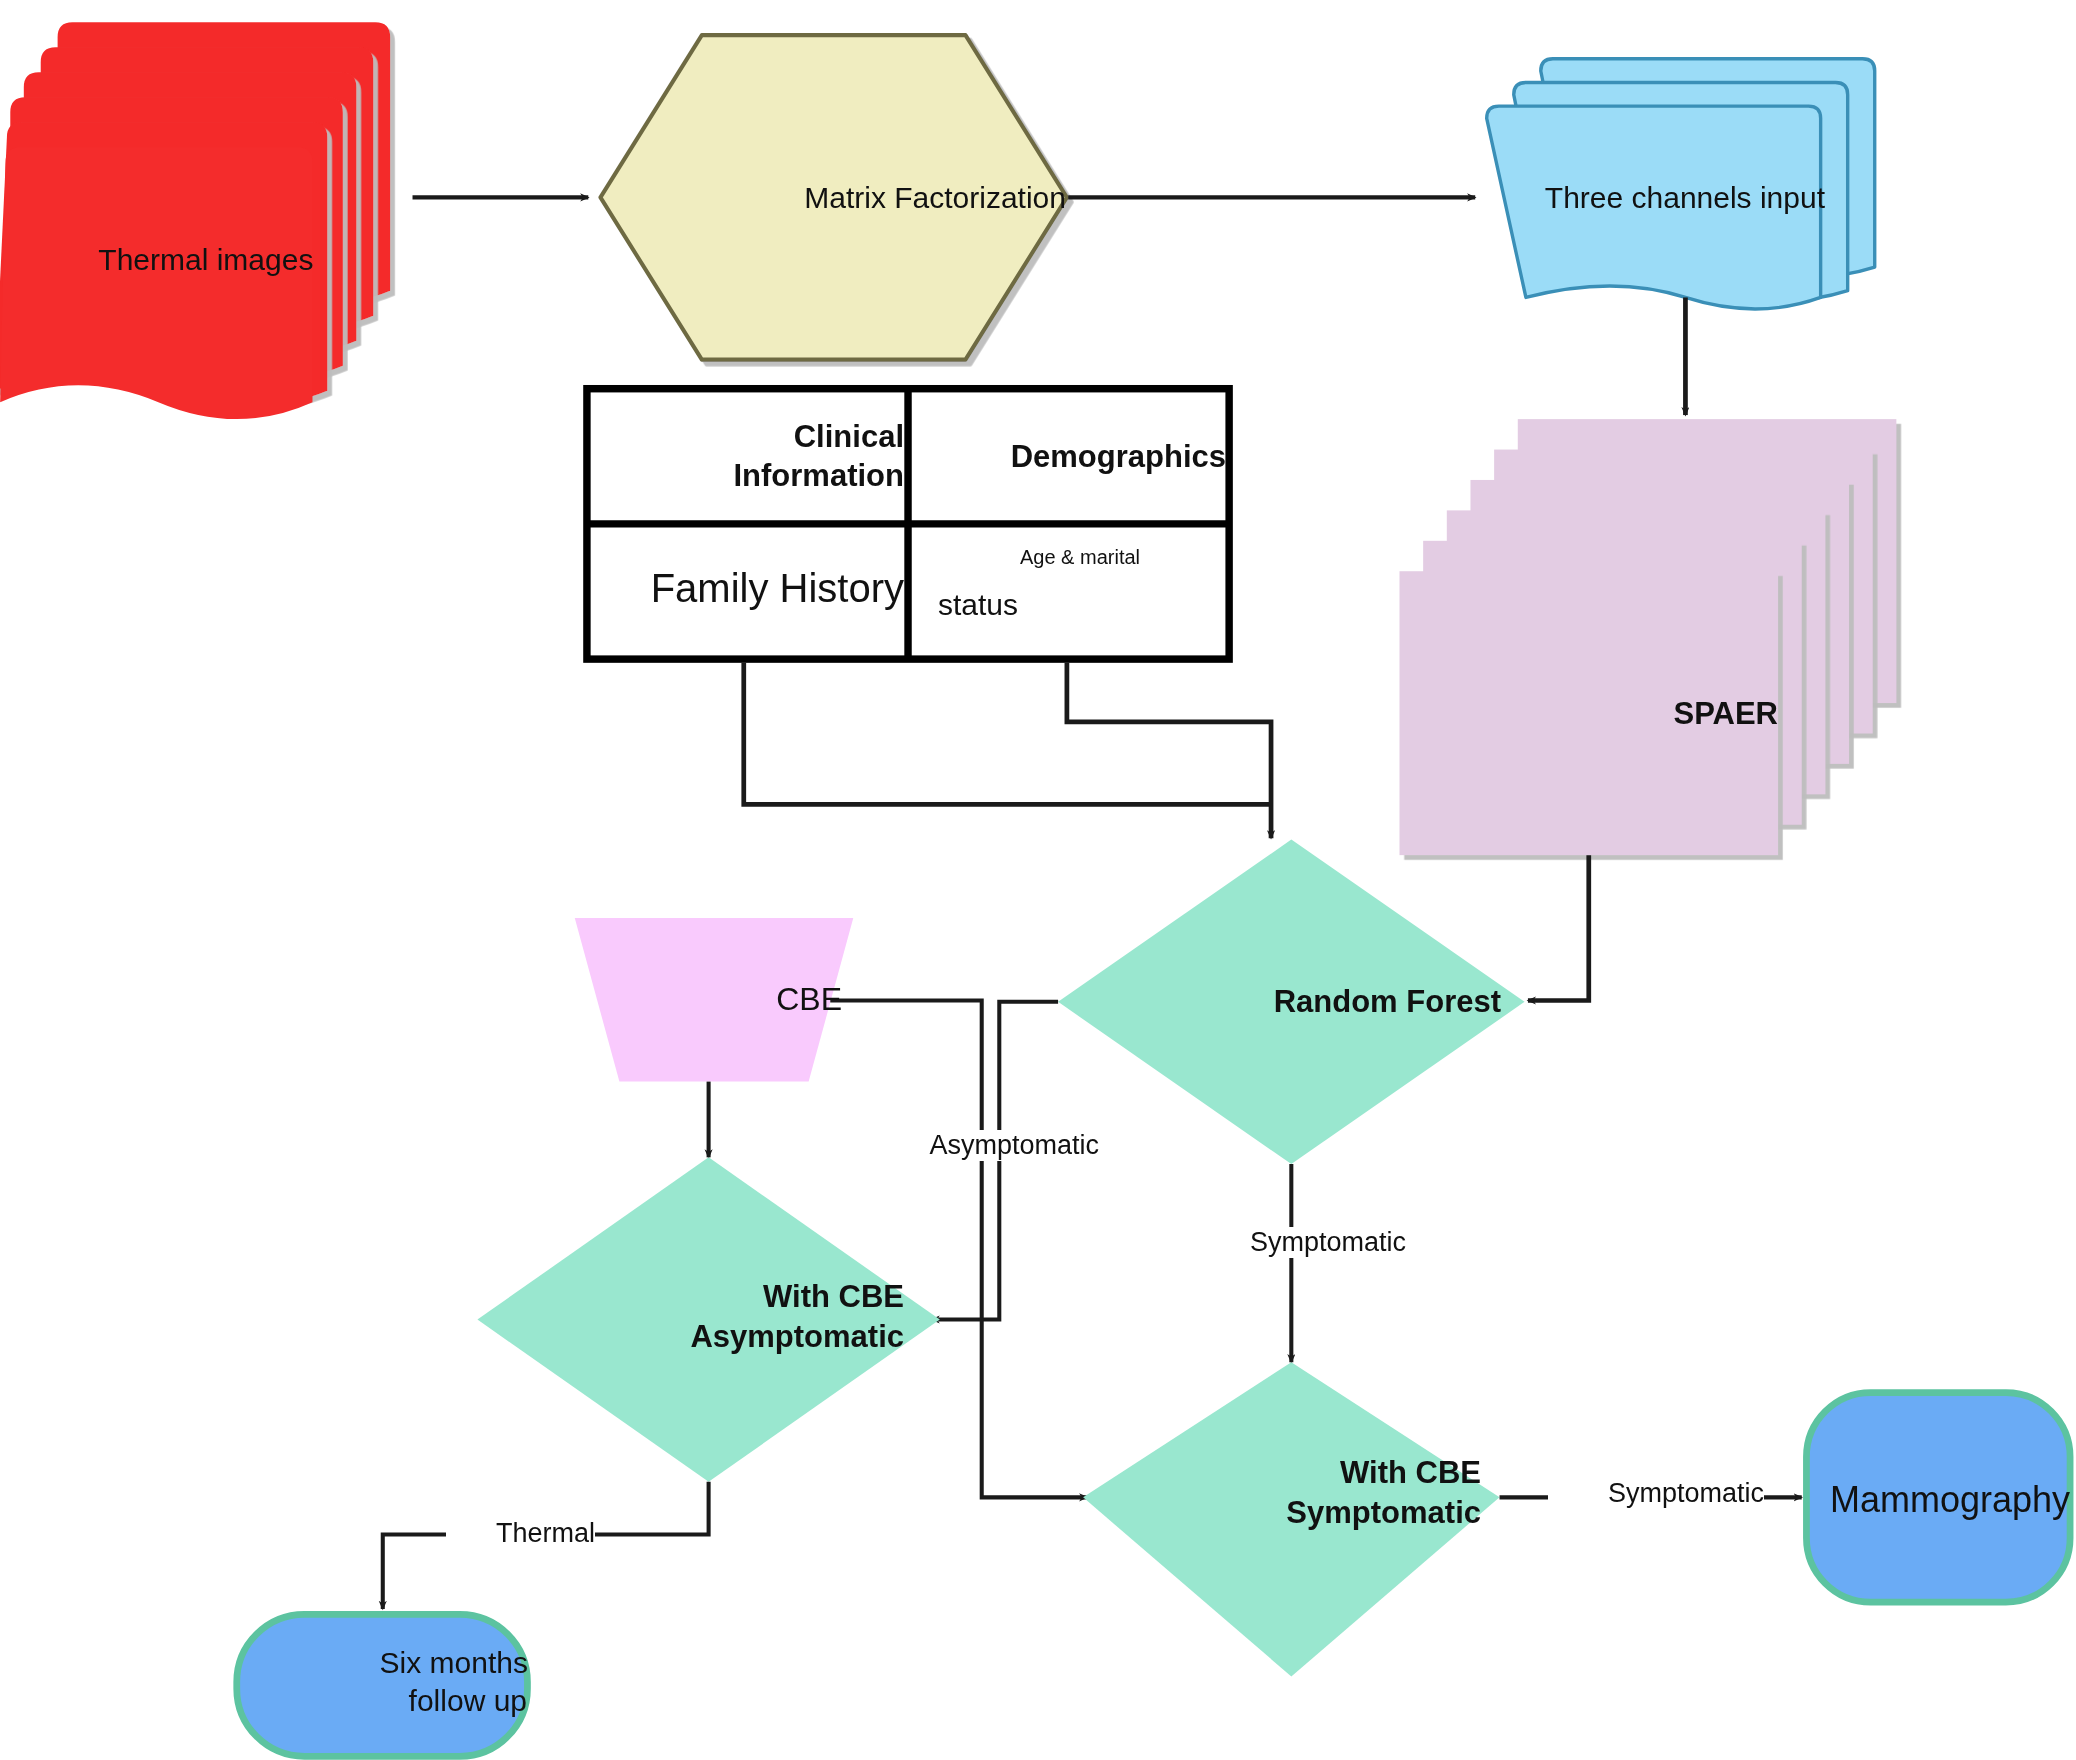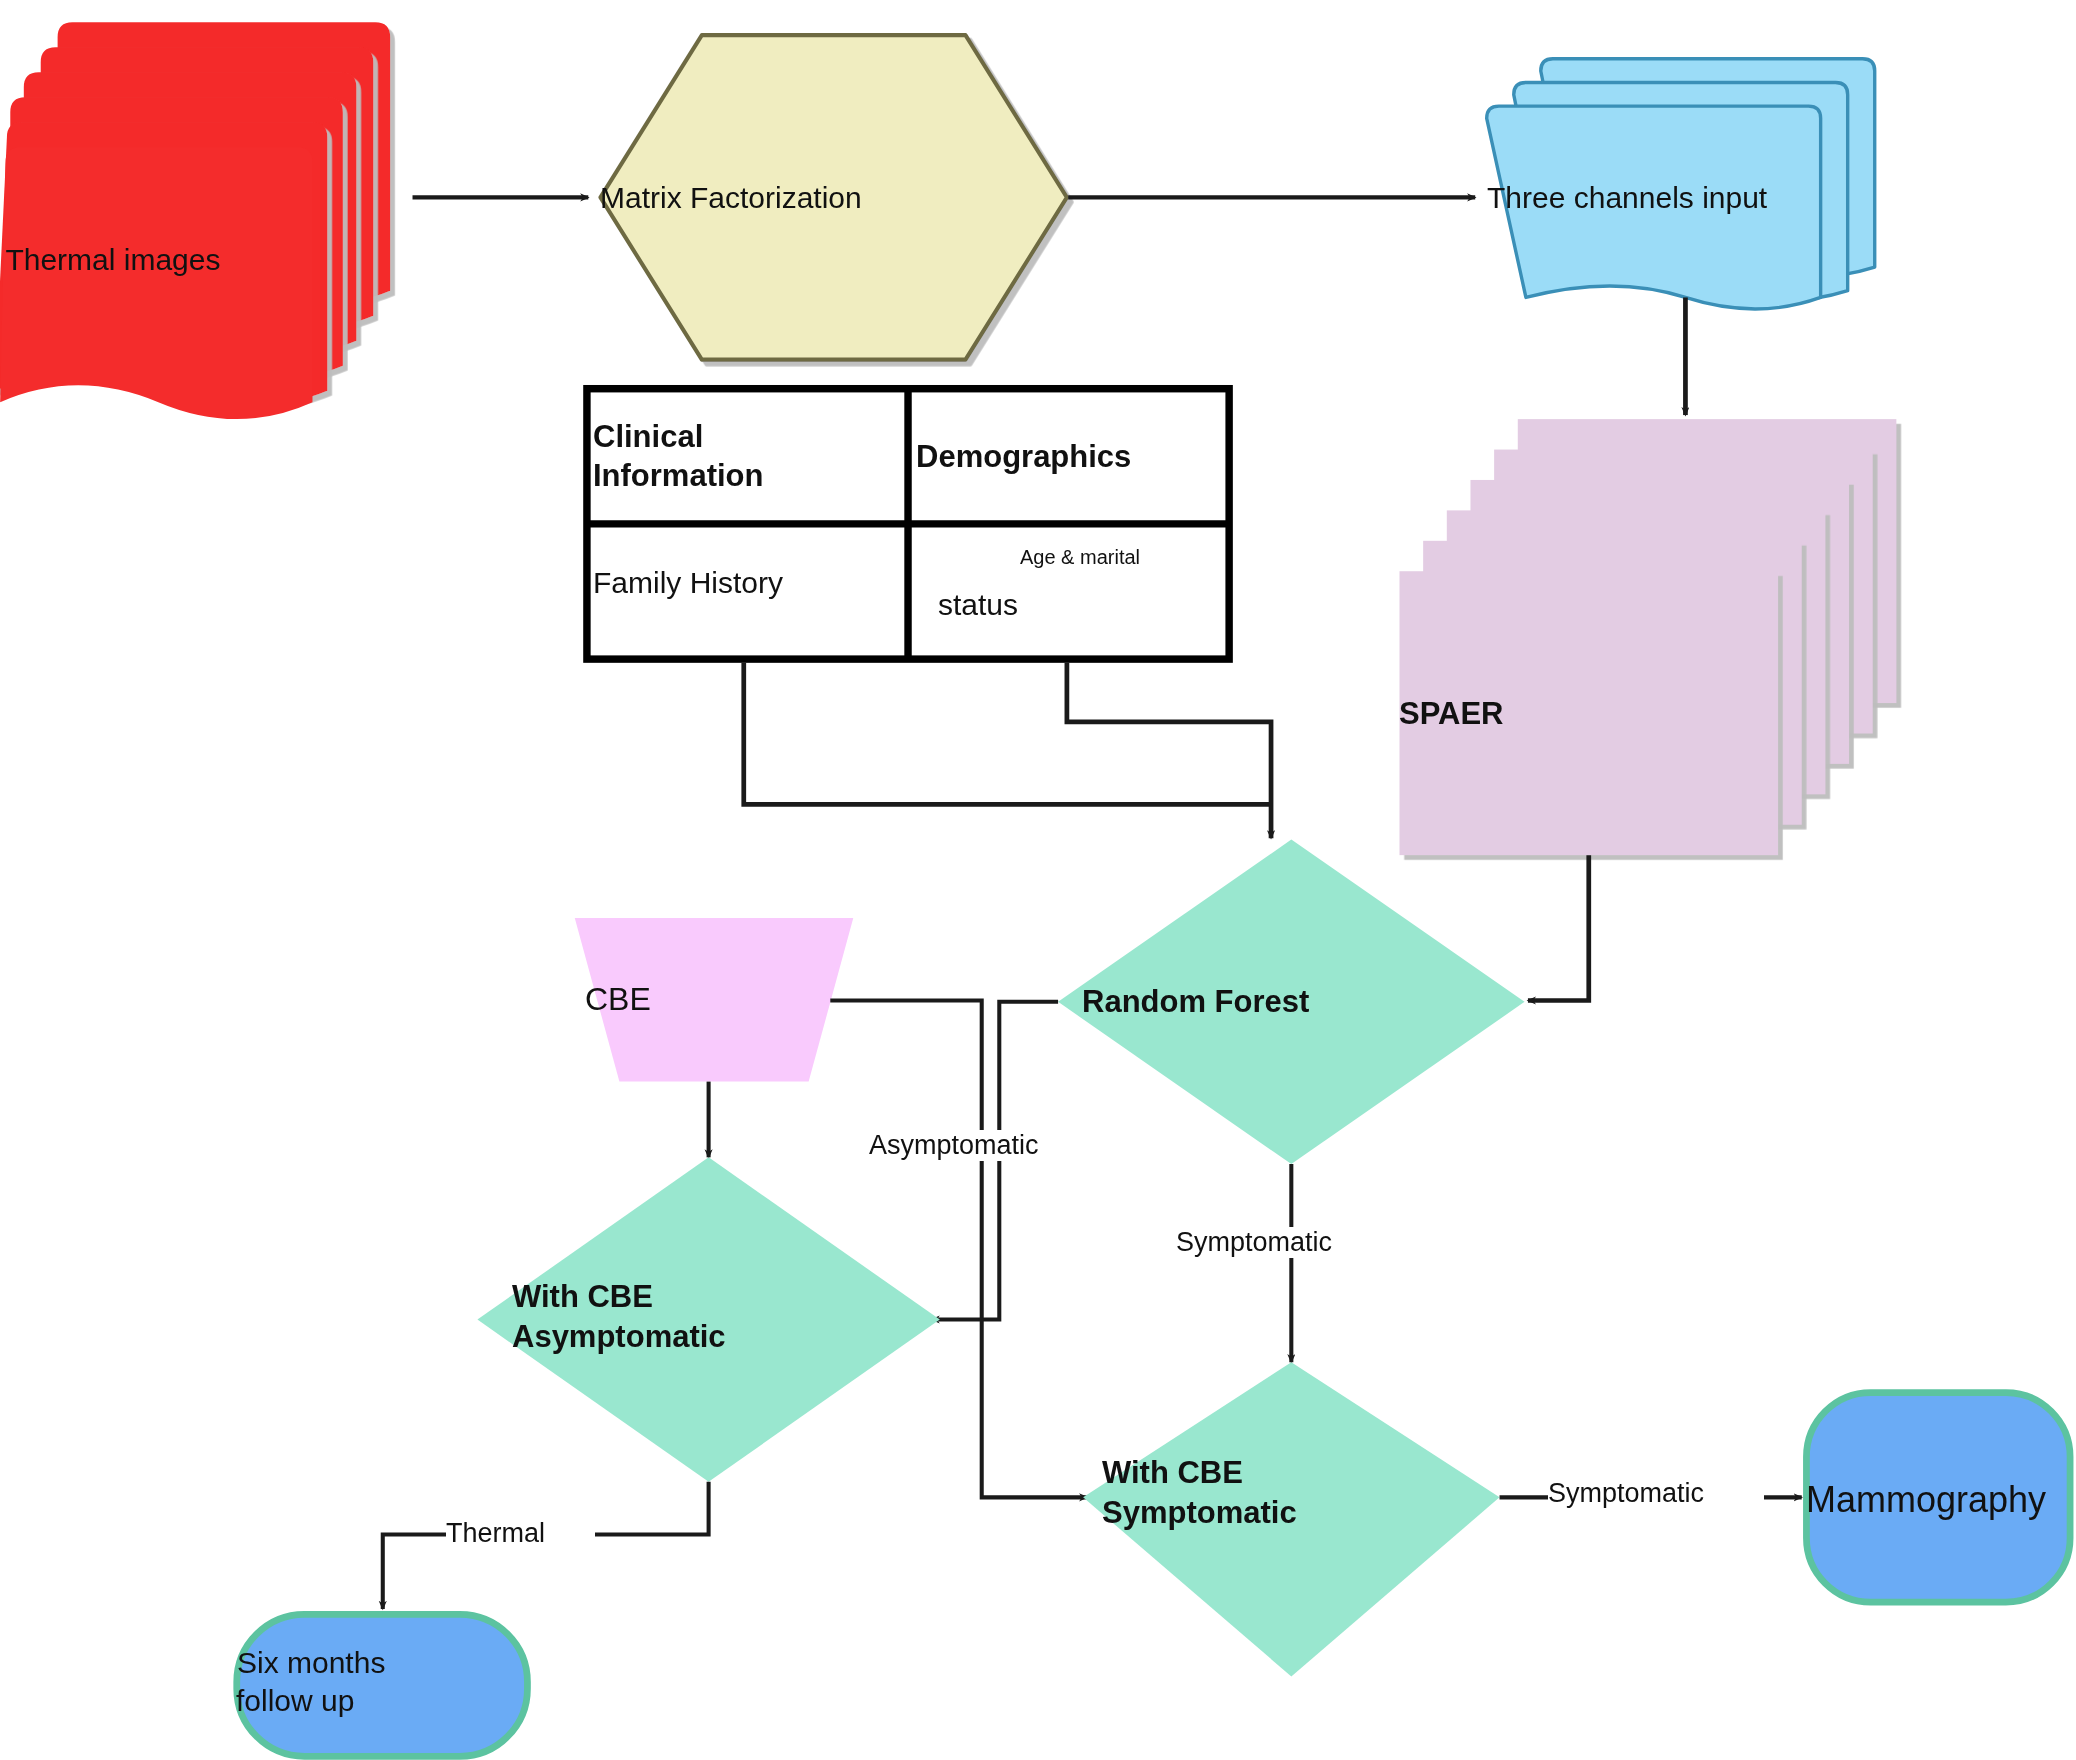--- a/index.html
+++ b/index.html
@@ -1,19 +1,19 @@
 <!DOCTYPE html>
 <html style="font-size:10.8px"><head>
 <meta charset="utf-8">
 <style>
   html,body{margin:0;padding:0;background:#ffffff;}
   body{font-family:"Liberation Sans", sans-serif;}
   #stage{position:relative;width:2077px;height:1761px;background:#fff;overflow:hidden;}
   #flow-svg{position:absolute;left:0;top:0;width:2077px;height:1761px;}
-  .lbl{position:absolute;color:#111;text-align:left;pointer-events:none;}
+  .lbl{position:absolute;color:#111;text-align:right;pointer-events:none;}
   .b{font-weight:bold;}
 </style>
 </head>
 <body>
 
 <div id="stage">
 
   <svg id="flow-svg" viewBox="0 0 3072 2605">
     <defs>
       <marker id="ah" markerWidth="16" markerHeight="16" refX="12" refY="6" orient="auto" markerUnits="userSpaceOnUse">
@@ -146,21 +146,21 @@
 
   <div class="lbl" style="left:1487px;top:181px;width:338px;font-size:30px;">Three channels input</div>
 
   <div class="lbl b" style="left:1399px;top:696px;width:379px;font-size:31px;">SPAER</div>
 
   <div class="lbl b" style="left:593px;top:419px;width:311px;font-size:31px;">Clinical</div>
   <div class="lbl b" style="left:593px;top:458px;width:311px;font-size:31px;">Information</div>
 
   <div class="lbl b" style="left:916px;top:439px;width:310px;font-size:31px;">Demographics</div>
 
-  <div class="lbl" style="left:593px;top:566px;width:311px;font-size:30px;">Family History</div>
+  <div class="lbl" style="left:593px;top:566px;width:311px;font-size:40px;">Family History</div>
 
   <div class="lbl" style="left:938px;top:546px;width:284px;font-size:20px;text-align:center;">Age &amp; marital</div>
   <div class="lbl" style="left:938px;top:588px;width:284px;font-size:30px;text-align:left;">status</div>
 
   <div class="lbl b" style="left:1082px;top:984px;width:419px;font-size:31px;">Random Forest</div>
 
   <div class="lbl" style="left:585px;top:981px;width:257px;font-size:32px;">CBE</div>
 
   <div class="lbl b" style="left:512px;top:1279px;width:392px;font-size:31px;">With CBE</div>
   <div class="lbl b" style="left:512px;top:1319px;width:392px;font-size:31px;">Asymptomatic</div>

